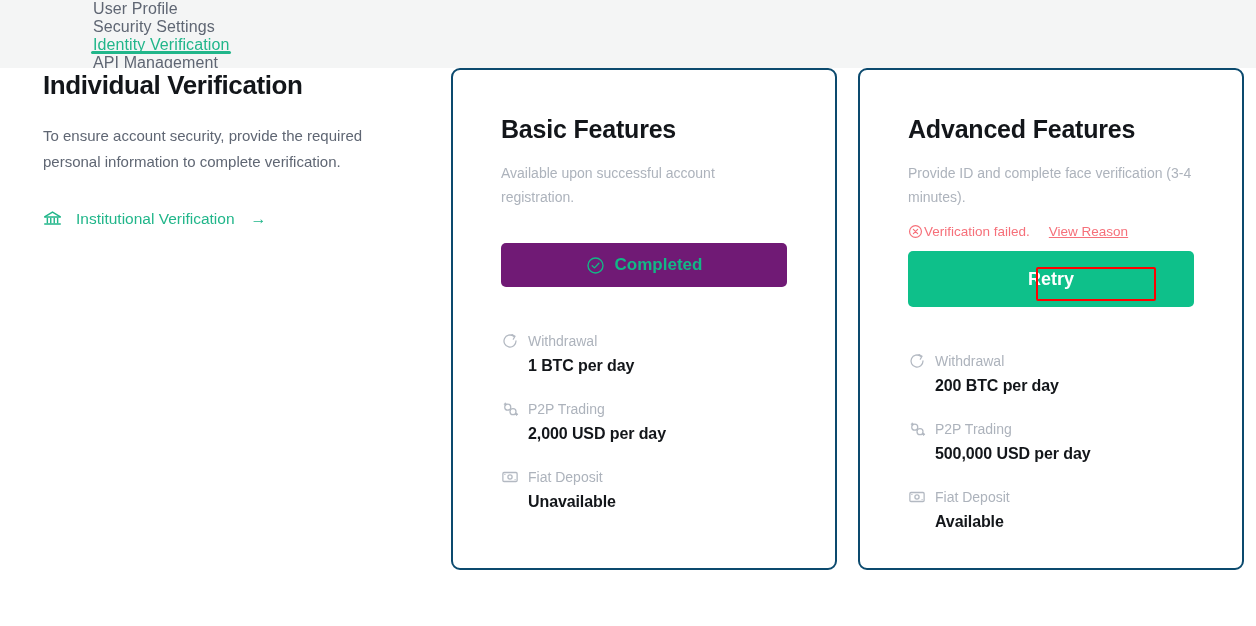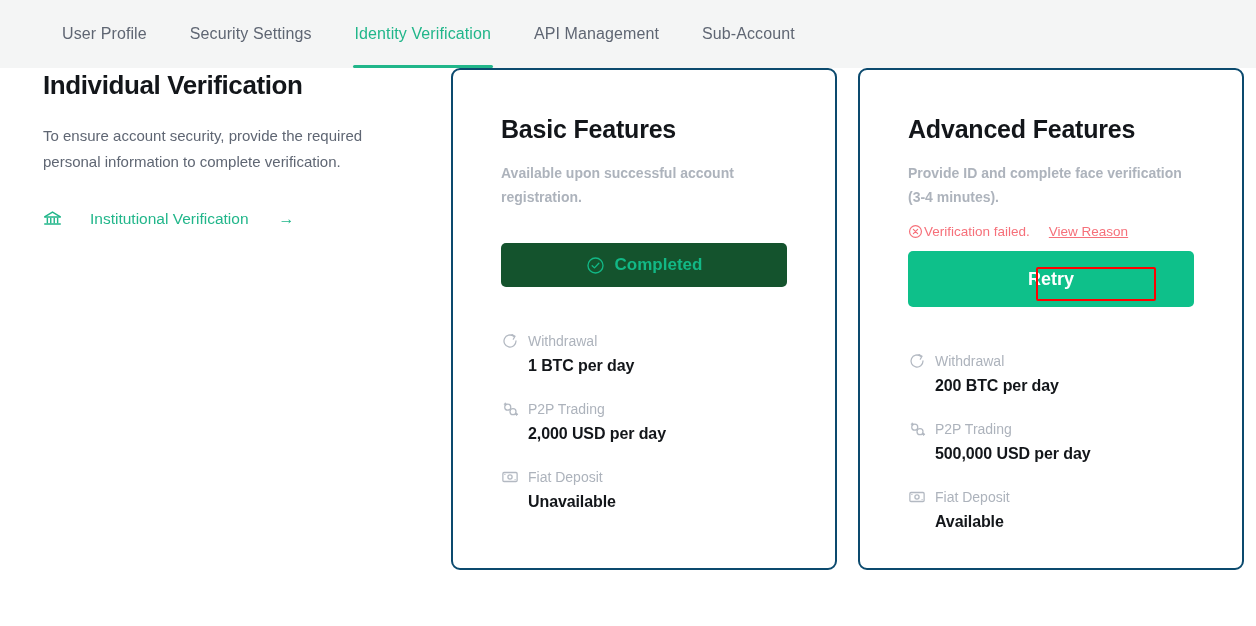--- a/index.html
+++ b/index.html
@@ -16,22 +16,23 @@
     color: #1e2026;
     -webkit-font-smoothing: antialiased;
   }
 
   
   .tabbar {
     height: 68px;
     background: #f4f5f5;
     display: flex;
     align-items: flex-start;
-    padding-left: 62px;
+    padding-left: 93px;
     position: relative;
+    flex-direction: column;
   }
 
   .tab {
     position: relative;
     height: 68px;
     display: flex;
     align-items: center;
     padding: 0 0 0 0;
     margin-right: 43px;
     font-size: 16px;
@@ -86,21 +87,21 @@
     font-size: 15px;
     line-height: 26px;
     color: #5f6673;
     max-width: 350px;
   }
 
   .intro-link {
     margin-top: 34px;
     display: flex;
     align-items: center;
-    gap: 28px;
+    gap: 14px;
     color: #21b68a;
     font-size: 15.5px;
     cursor: pointer;
     width: max-content;
   }
 
   .intro-link .arrow {
     font-size: 16px;
     line-height: 1;
     margin-left: 2px;
@@ -127,29 +128,28 @@
     color: #13161a;
     letter-spacing: -0.2px;
   }
 
   .card-desc {
     margin-top: 17px;
     font-size: 14px;
     line-height: 24px;
     color: #adb3bc;
     min-height: 48px;
-    font-weight: bold;
   }
 
   
   .status-pill {
     margin-top: 34px;
     height: 44px;
     border-radius: 5px;
-    background: #14532d;
+    background: #701a75;
     display: flex;
     align-items: center;
     justify-content: center;
     gap: 10px;
     color: #12b886;
     font-size: 17px;
     font-weight: 700;
     cursor: default;
   }
 

